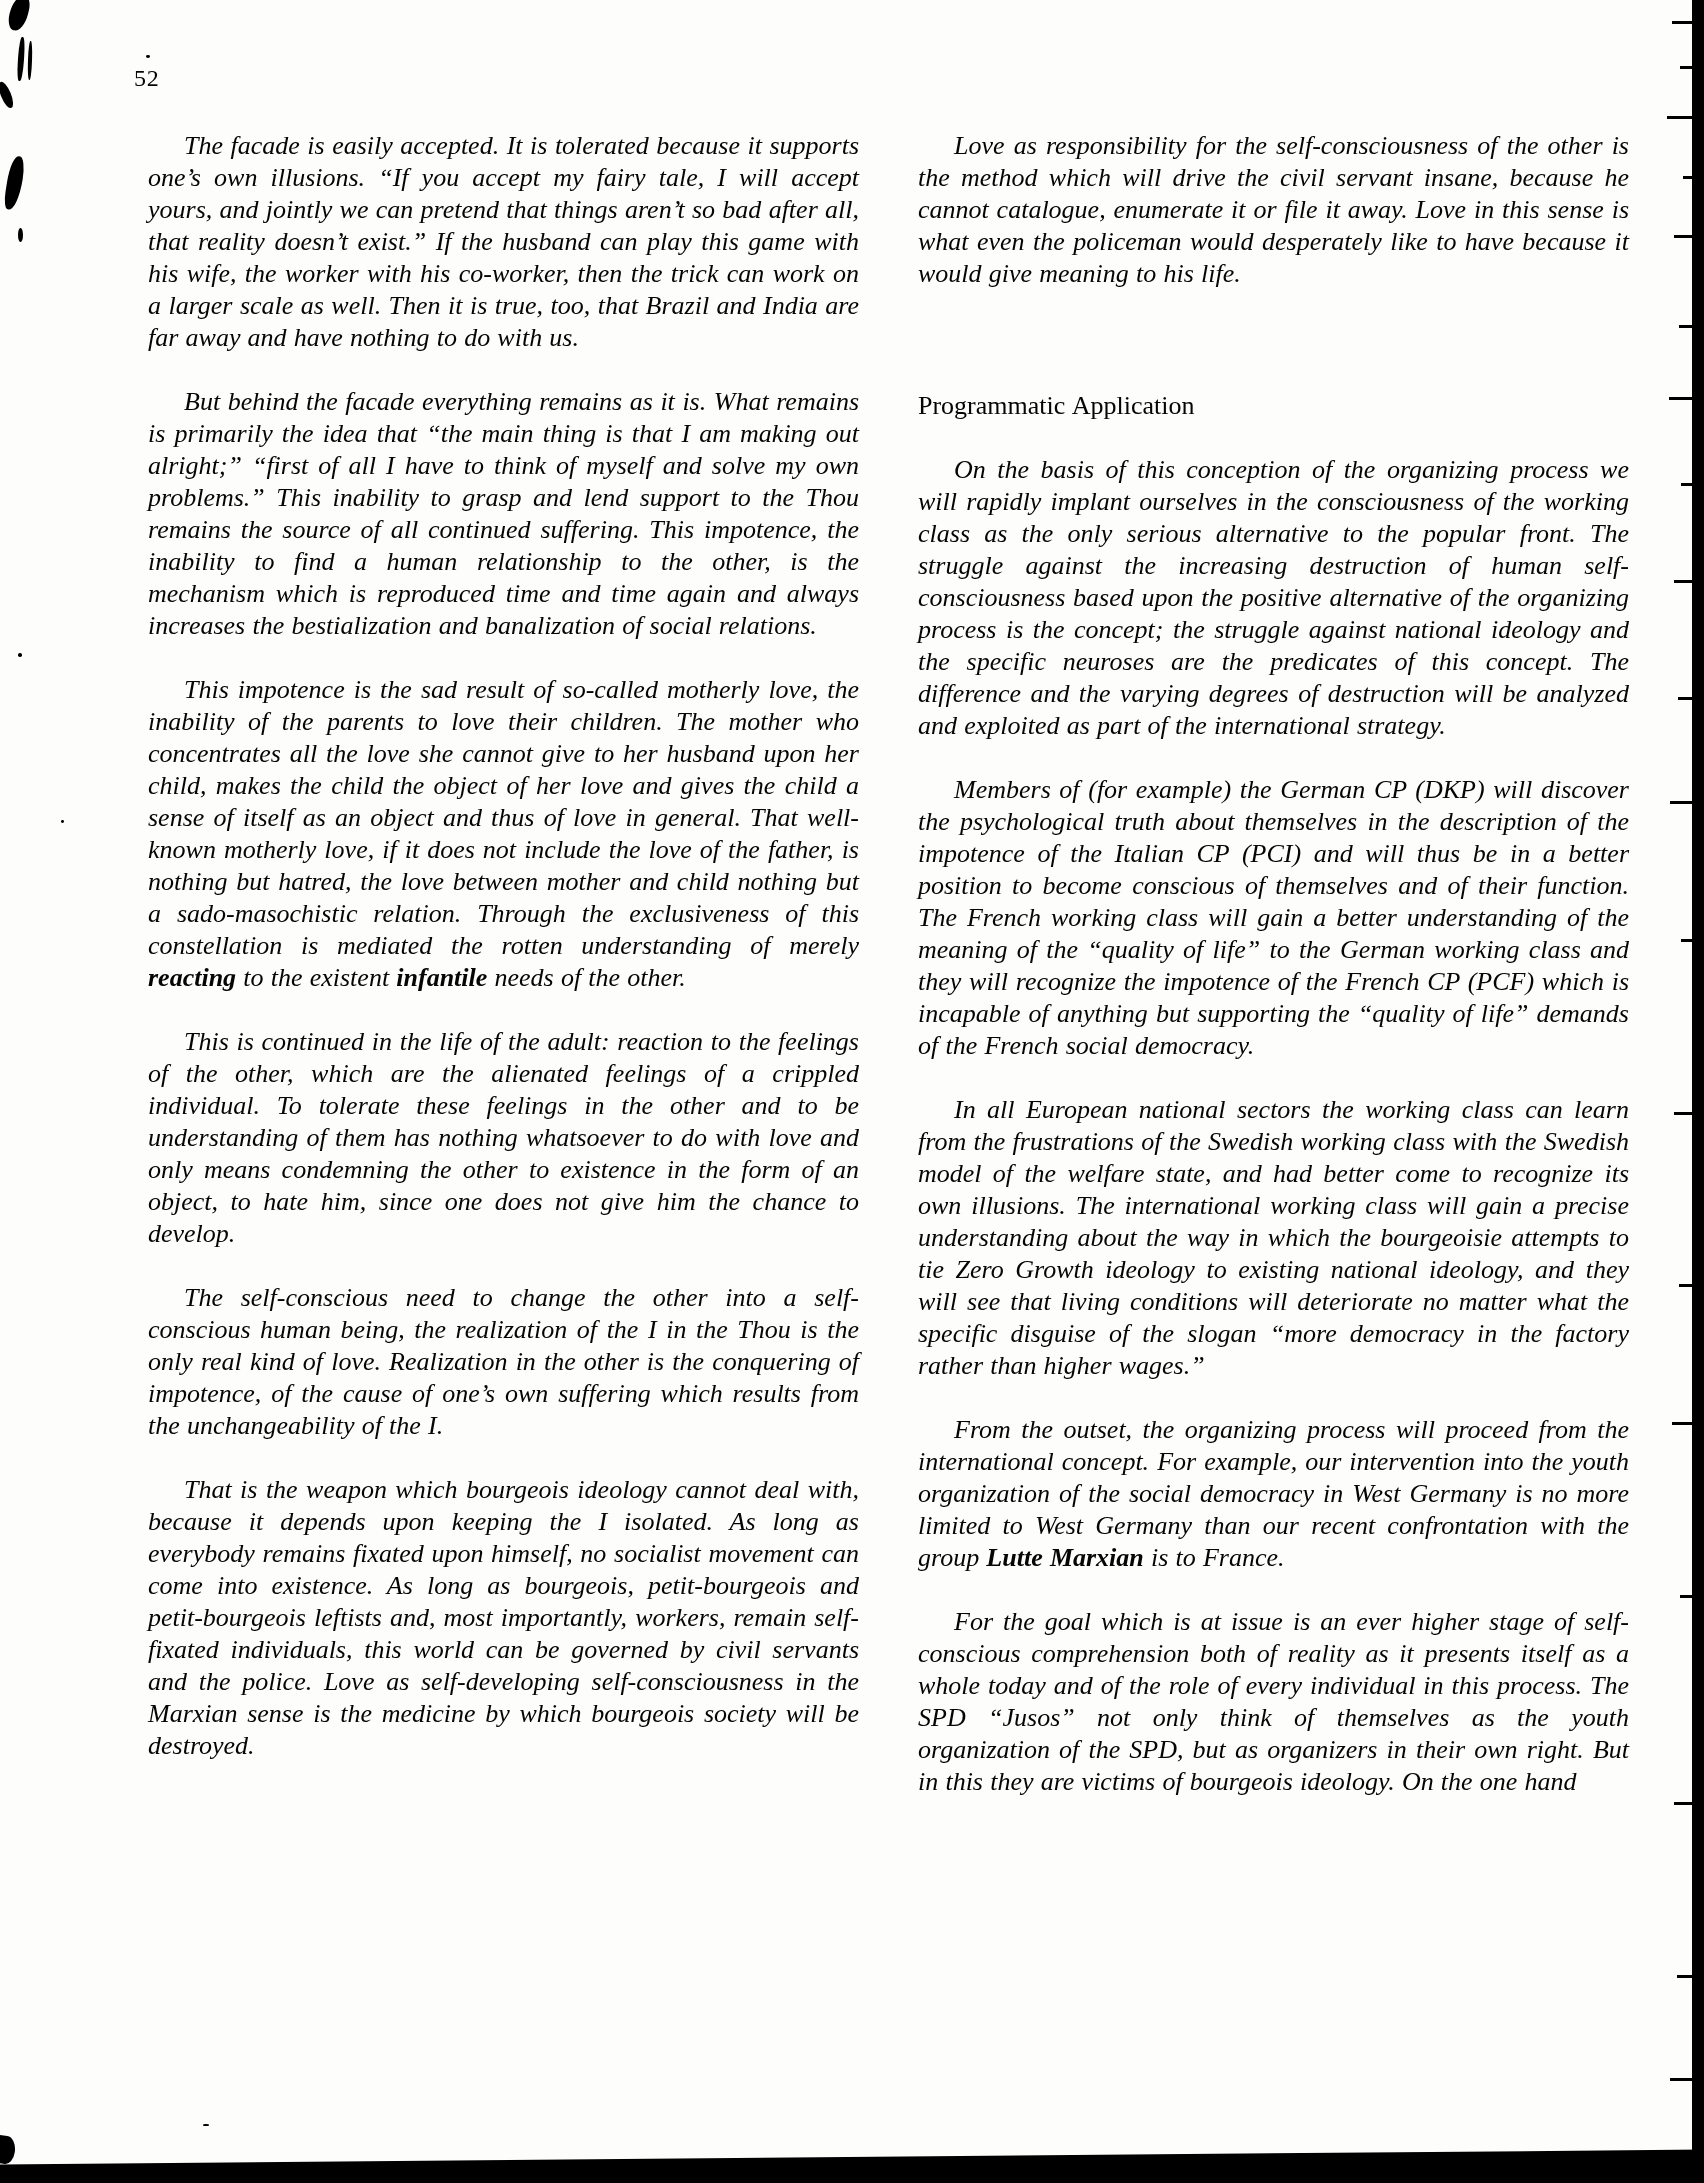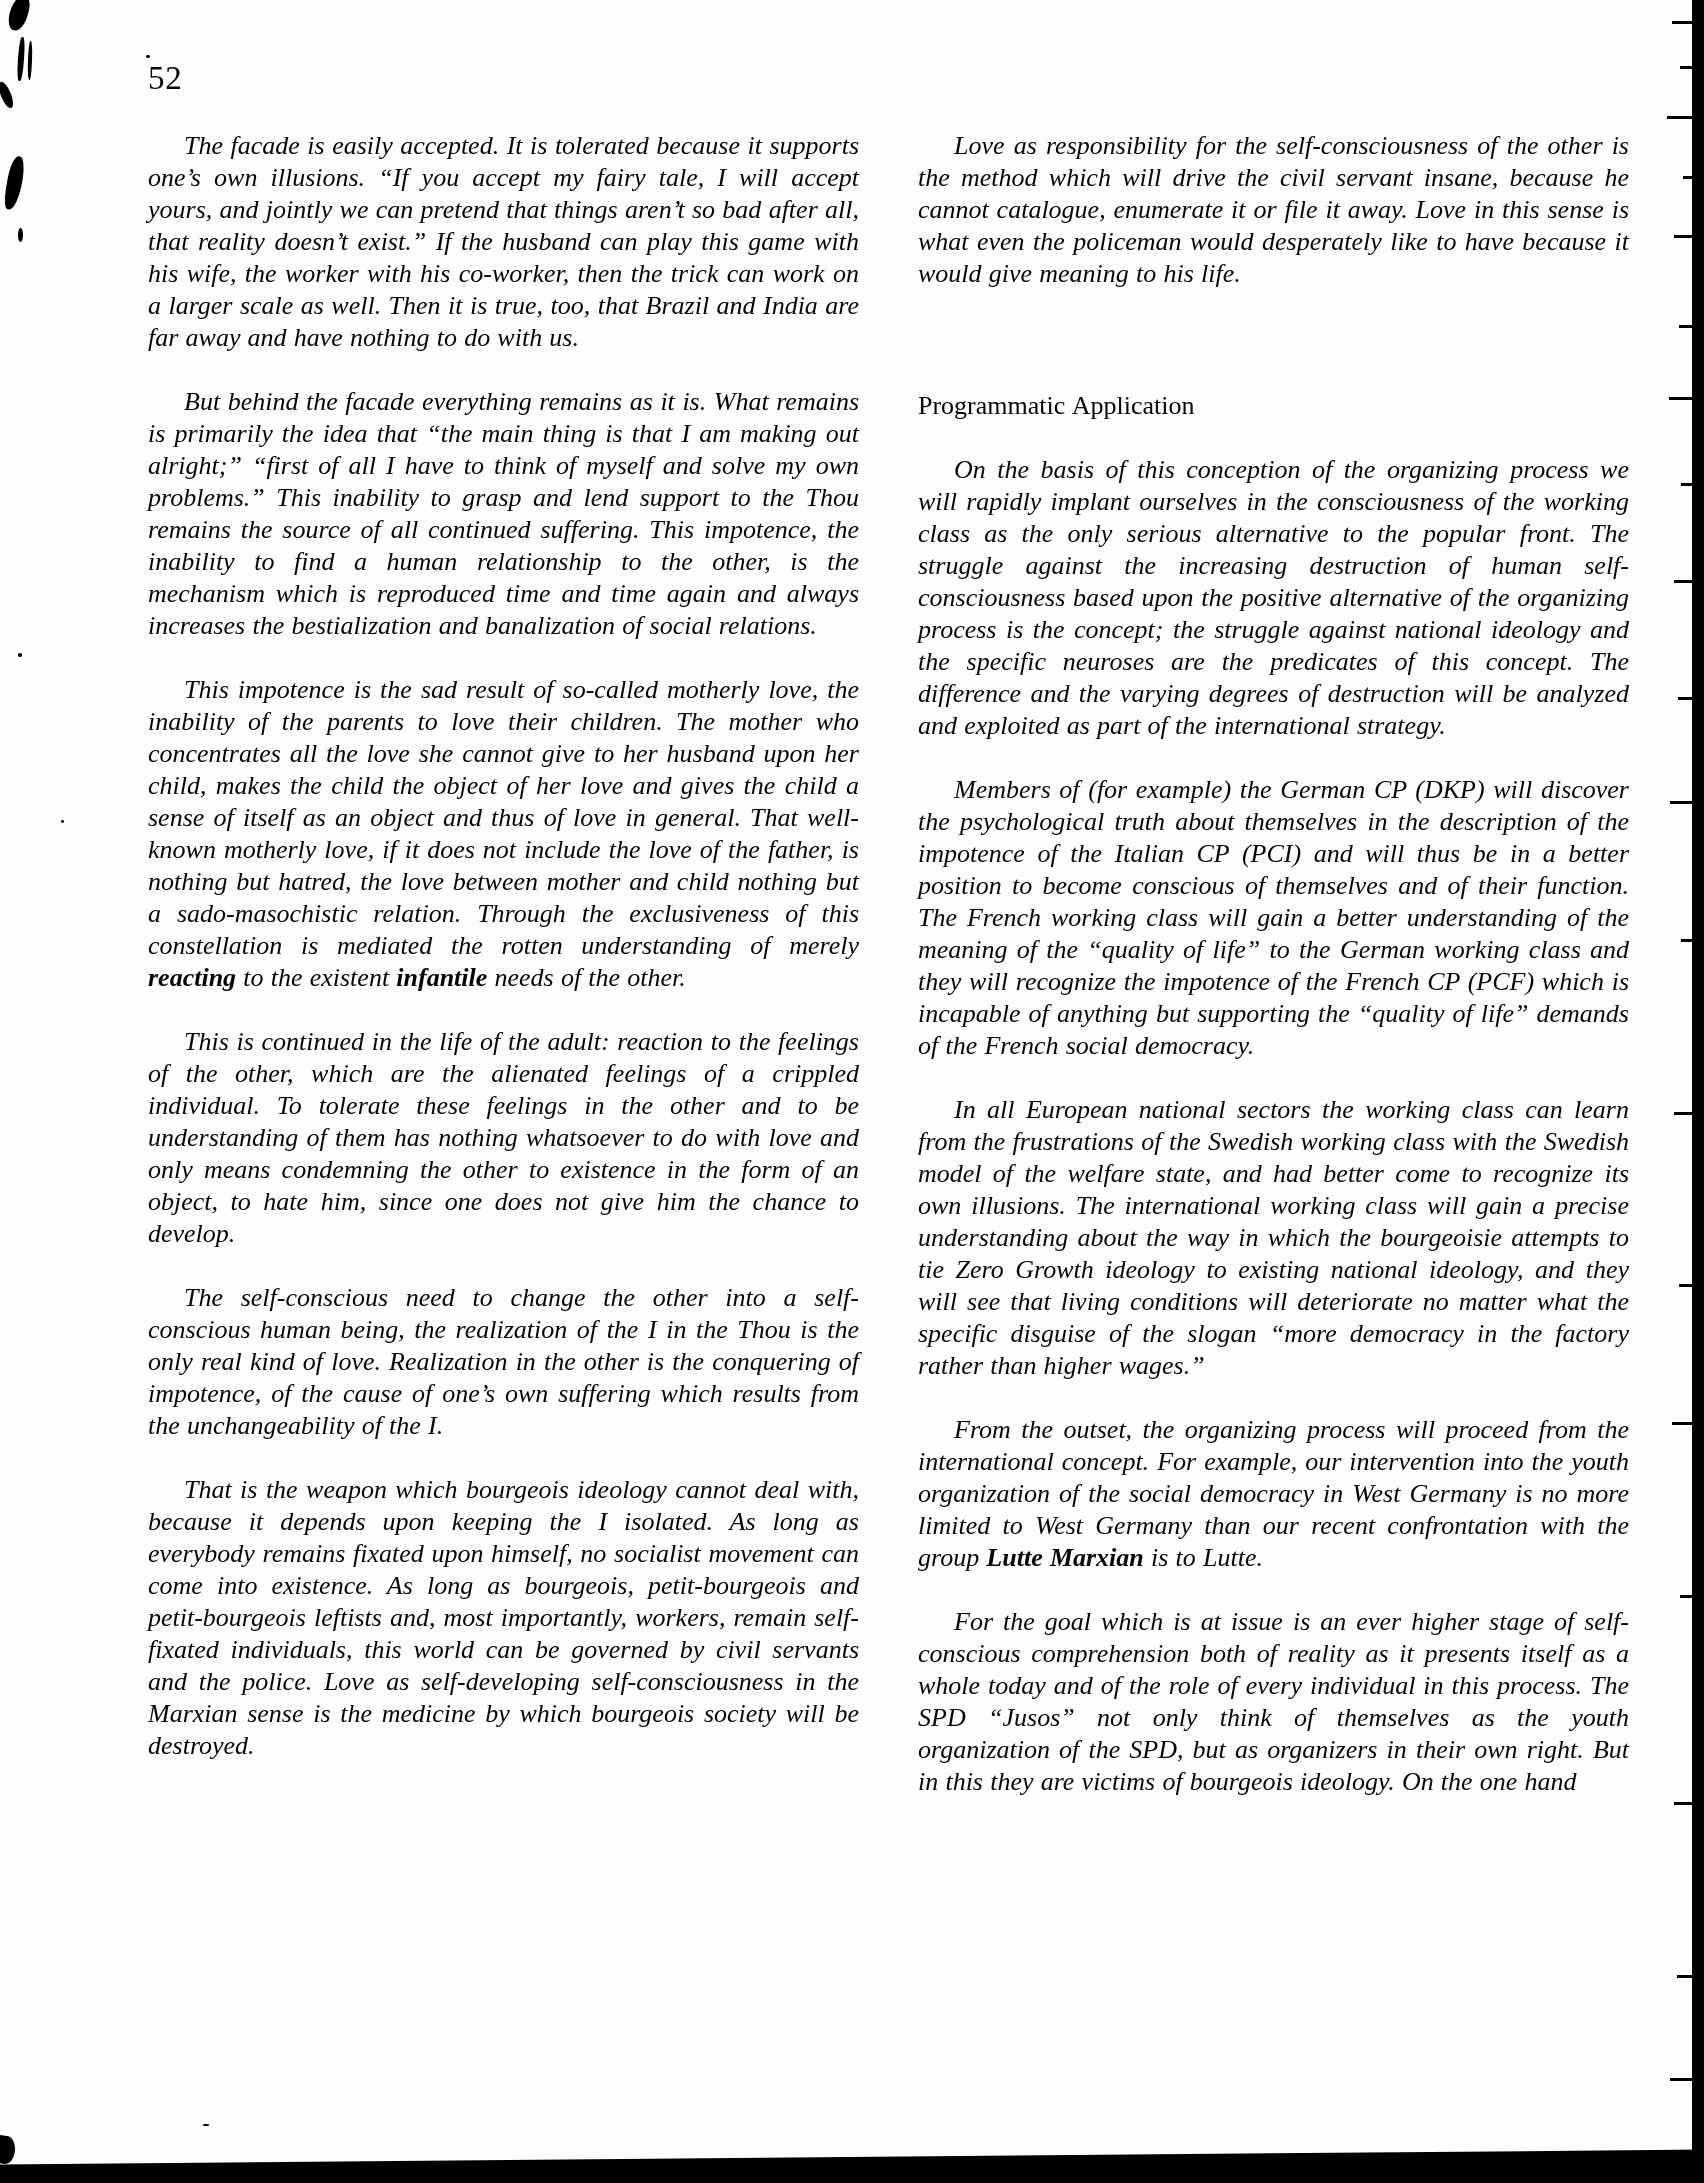--- a/index.html
+++ b/index.html
@@ -7,23 +7,23 @@
     position:relative;
     width:1705px;
     height:2183px;
     background:#fdfdfc;
     overflow:hidden;
     font-family:"Liberation Serif", serif;
     color:#050505;
   }
   .page-number {
     position:absolute;
-    left:148px;
+    left:134px;
     top:62px;
-    font-size:33px;
+    font-size:24px;
     line-height:32px;
     letter-spacing:0.7px;
   }
   .columns {
     position:absolute;
     left:148px;
     top:130px;
     width:1482px;
     display:flex;
     gap:59px;
@@ -114,21 +114,21 @@
       <p><span>This is continued in the life of the adult: reaction to the feelings of the other, which are the alienated feelings of a crippled individual. To tolerate these feelings in the other and to be understanding of them has nothing whatsoever to do with love and only means condemning the other to existence in the form of an object, to hate him, since one does not give him the chance to develop.</span></p>
       <p><span>The self-conscious need to change the other into a self-conscious human being, the realization of the I in the Thou is the only real kind of love. Realization in the other is the conquering of impotence, of the cause of one’s own suffering which results from the unchangeability of the I.</span></p>
       <p><span>That is the weapon which bourgeois ideology cannot deal with, because it depends upon keeping the I isolated. As long as everybody remains fixated upon himself, no socialist movement can come into existence. As long as bourgeois, petit-bourgeois and petit-bourgeois leftists and, most importantly, workers, remain self-fixated individuals, this world can be governed by civil servants and the police. Love as self-developing self-consciousness in the Marxian sense is the medicine by which bourgeois society will be destroyed.</span></p>
     </div>
     <div class="col">
       <p><span>Love as responsibility for the self-consciousness of the other is the method which will drive the civil servant insane, because he cannot catalogue, enumerate it or file it away. Love in this sense is what even the policeman would desperately like to have because it would give meaning to his life.</span></p>
       <h2 class="heading">Programmatic Application</h2>
       <p><span>On the basis of this conception of the organizing process we will rapidly implant ourselves in the consciousness of the working class as the only serious alternative to the popular front. The struggle against the increasing destruction of human self-consciousness based upon the positive alternative of the organizing process is the concept; the struggle against national ideology and the specific neuroses are the predicates of this concept. The difference and the varying degrees of destruction will be analyzed and exploited as part of the international strategy.</span></p>
       <p><span>Members of (for example) the German CP (DKP) will discover the psychological truth about themselves in the description of the impotence of the Italian CP (PCI) and will thus be in a better position to become conscious of themselves and of their function. The French working class will gain a better understanding of the meaning of the “quality of life” to the German working class and they will recognize the impotence of the French CP (PCF) which is incapable of anything but supporting the “quality of life” demands of the French social democracy.</span></p>
       <p><span>In all European national sectors the working class can learn from the frustrations of the Swedish working class with the Swedish model of the welfare state, and had better come to recognize its own illusions. The international working class will gain a precise understanding about the way in which the bourgeoisie attempts to tie Zero Growth ideology to existing national ideology, and they will see that living conditions will deteriorate no matter what the specific disguise of the slogan “more democracy in the factory rather than higher wages.”</span></p>
-      <p><span>From the outset, the organizing process will proceed from the international concept. For example, our intervention into the youth organization of the social democracy in West Germany is no more limited to West Germany than our recent confrontation with the group </span><span class="b">Lutte Marxian</span><span> is to Lutte.</span></p>
+      <p><span>From the outset, the organizing process will proceed from the international concept. For example, our intervention into the youth organization of the social democracy in West Germany is no more limited to West Germany than our recent confrontation with the group </span><span class="b">Lutte Marxian</span><span> is to France.</span></p>
       <p><span>For the goal which is at issue is an ever higher stage of self-conscious comprehension both of reality as it presents itself as a whole today and of the role of every individual in this process. The SPD “Jusos” not only think of themselves as the youth organization of the SPD, but as organizers in their own right. But in this they are victims of bourgeois ideology. On the one hand</span></p>
     </div>
   </div>
 
   <div class="right-band"></div>
   <div class="right-streaks">
     <div style="top:21px;width:23.5px"></div>
     <div style="top:66px;width:15px"></div>
     <div style="top:116px;width:28px"></div>
     <div style="top:176px;width:12.4px"></div>

